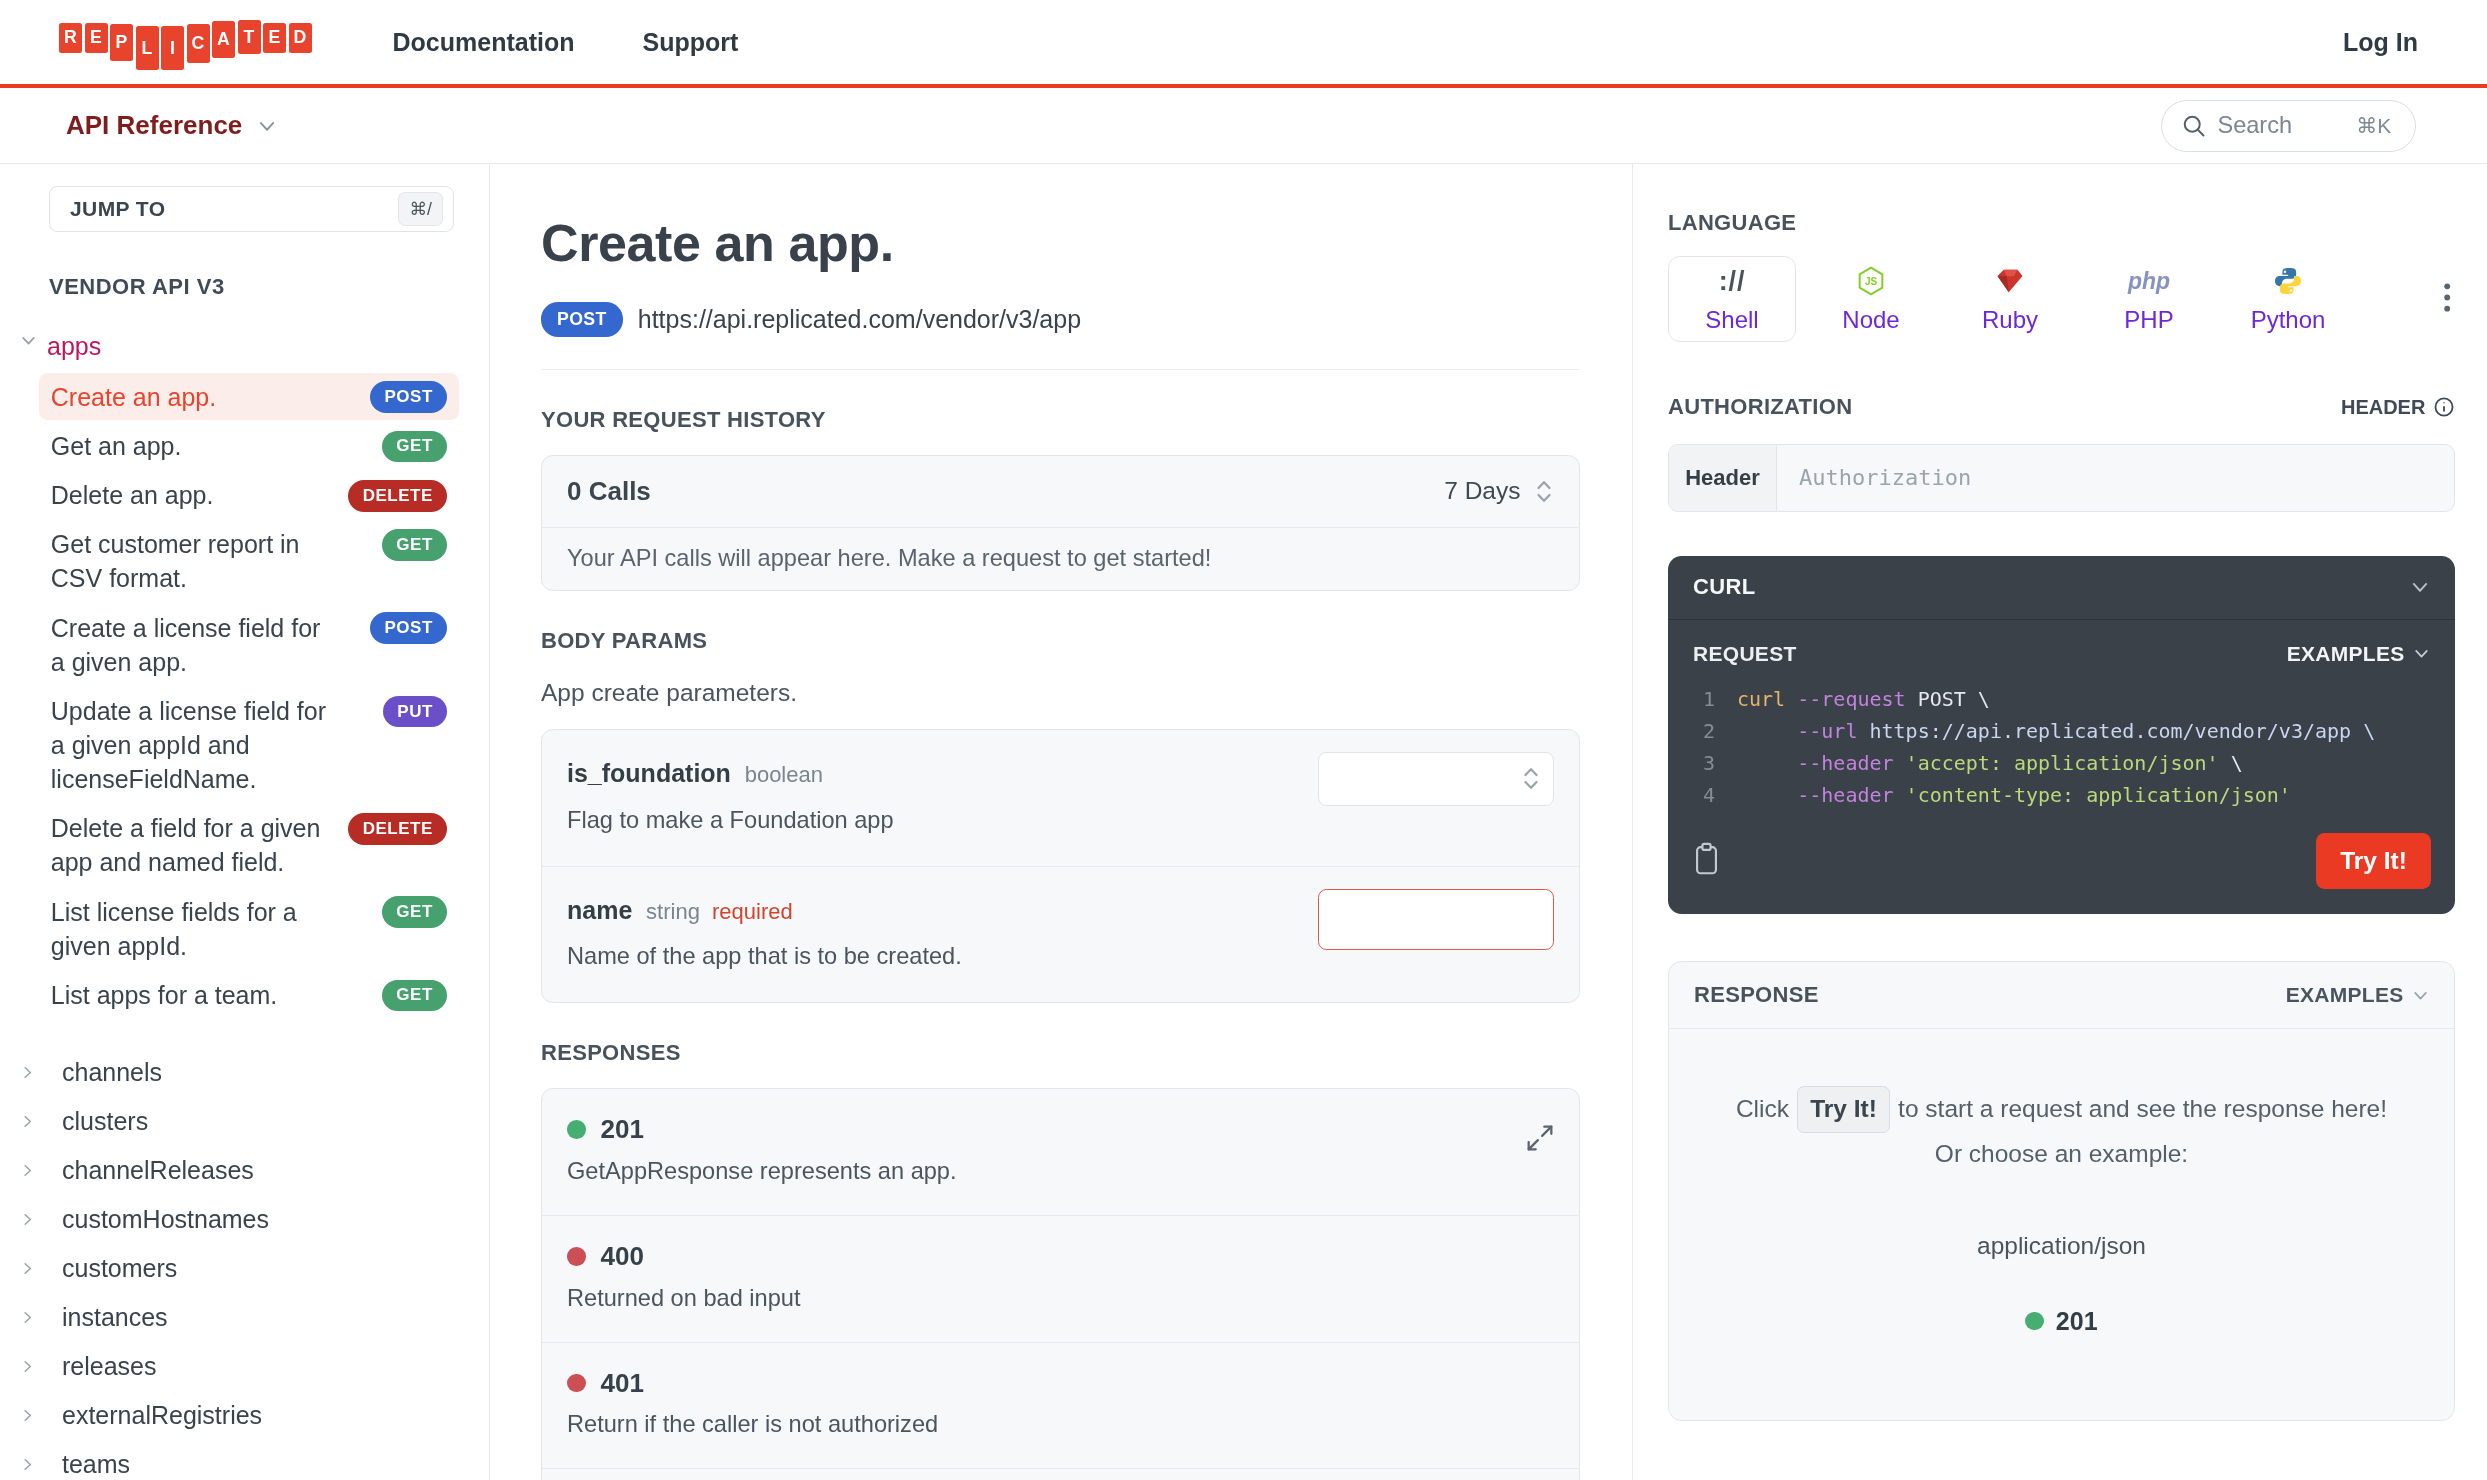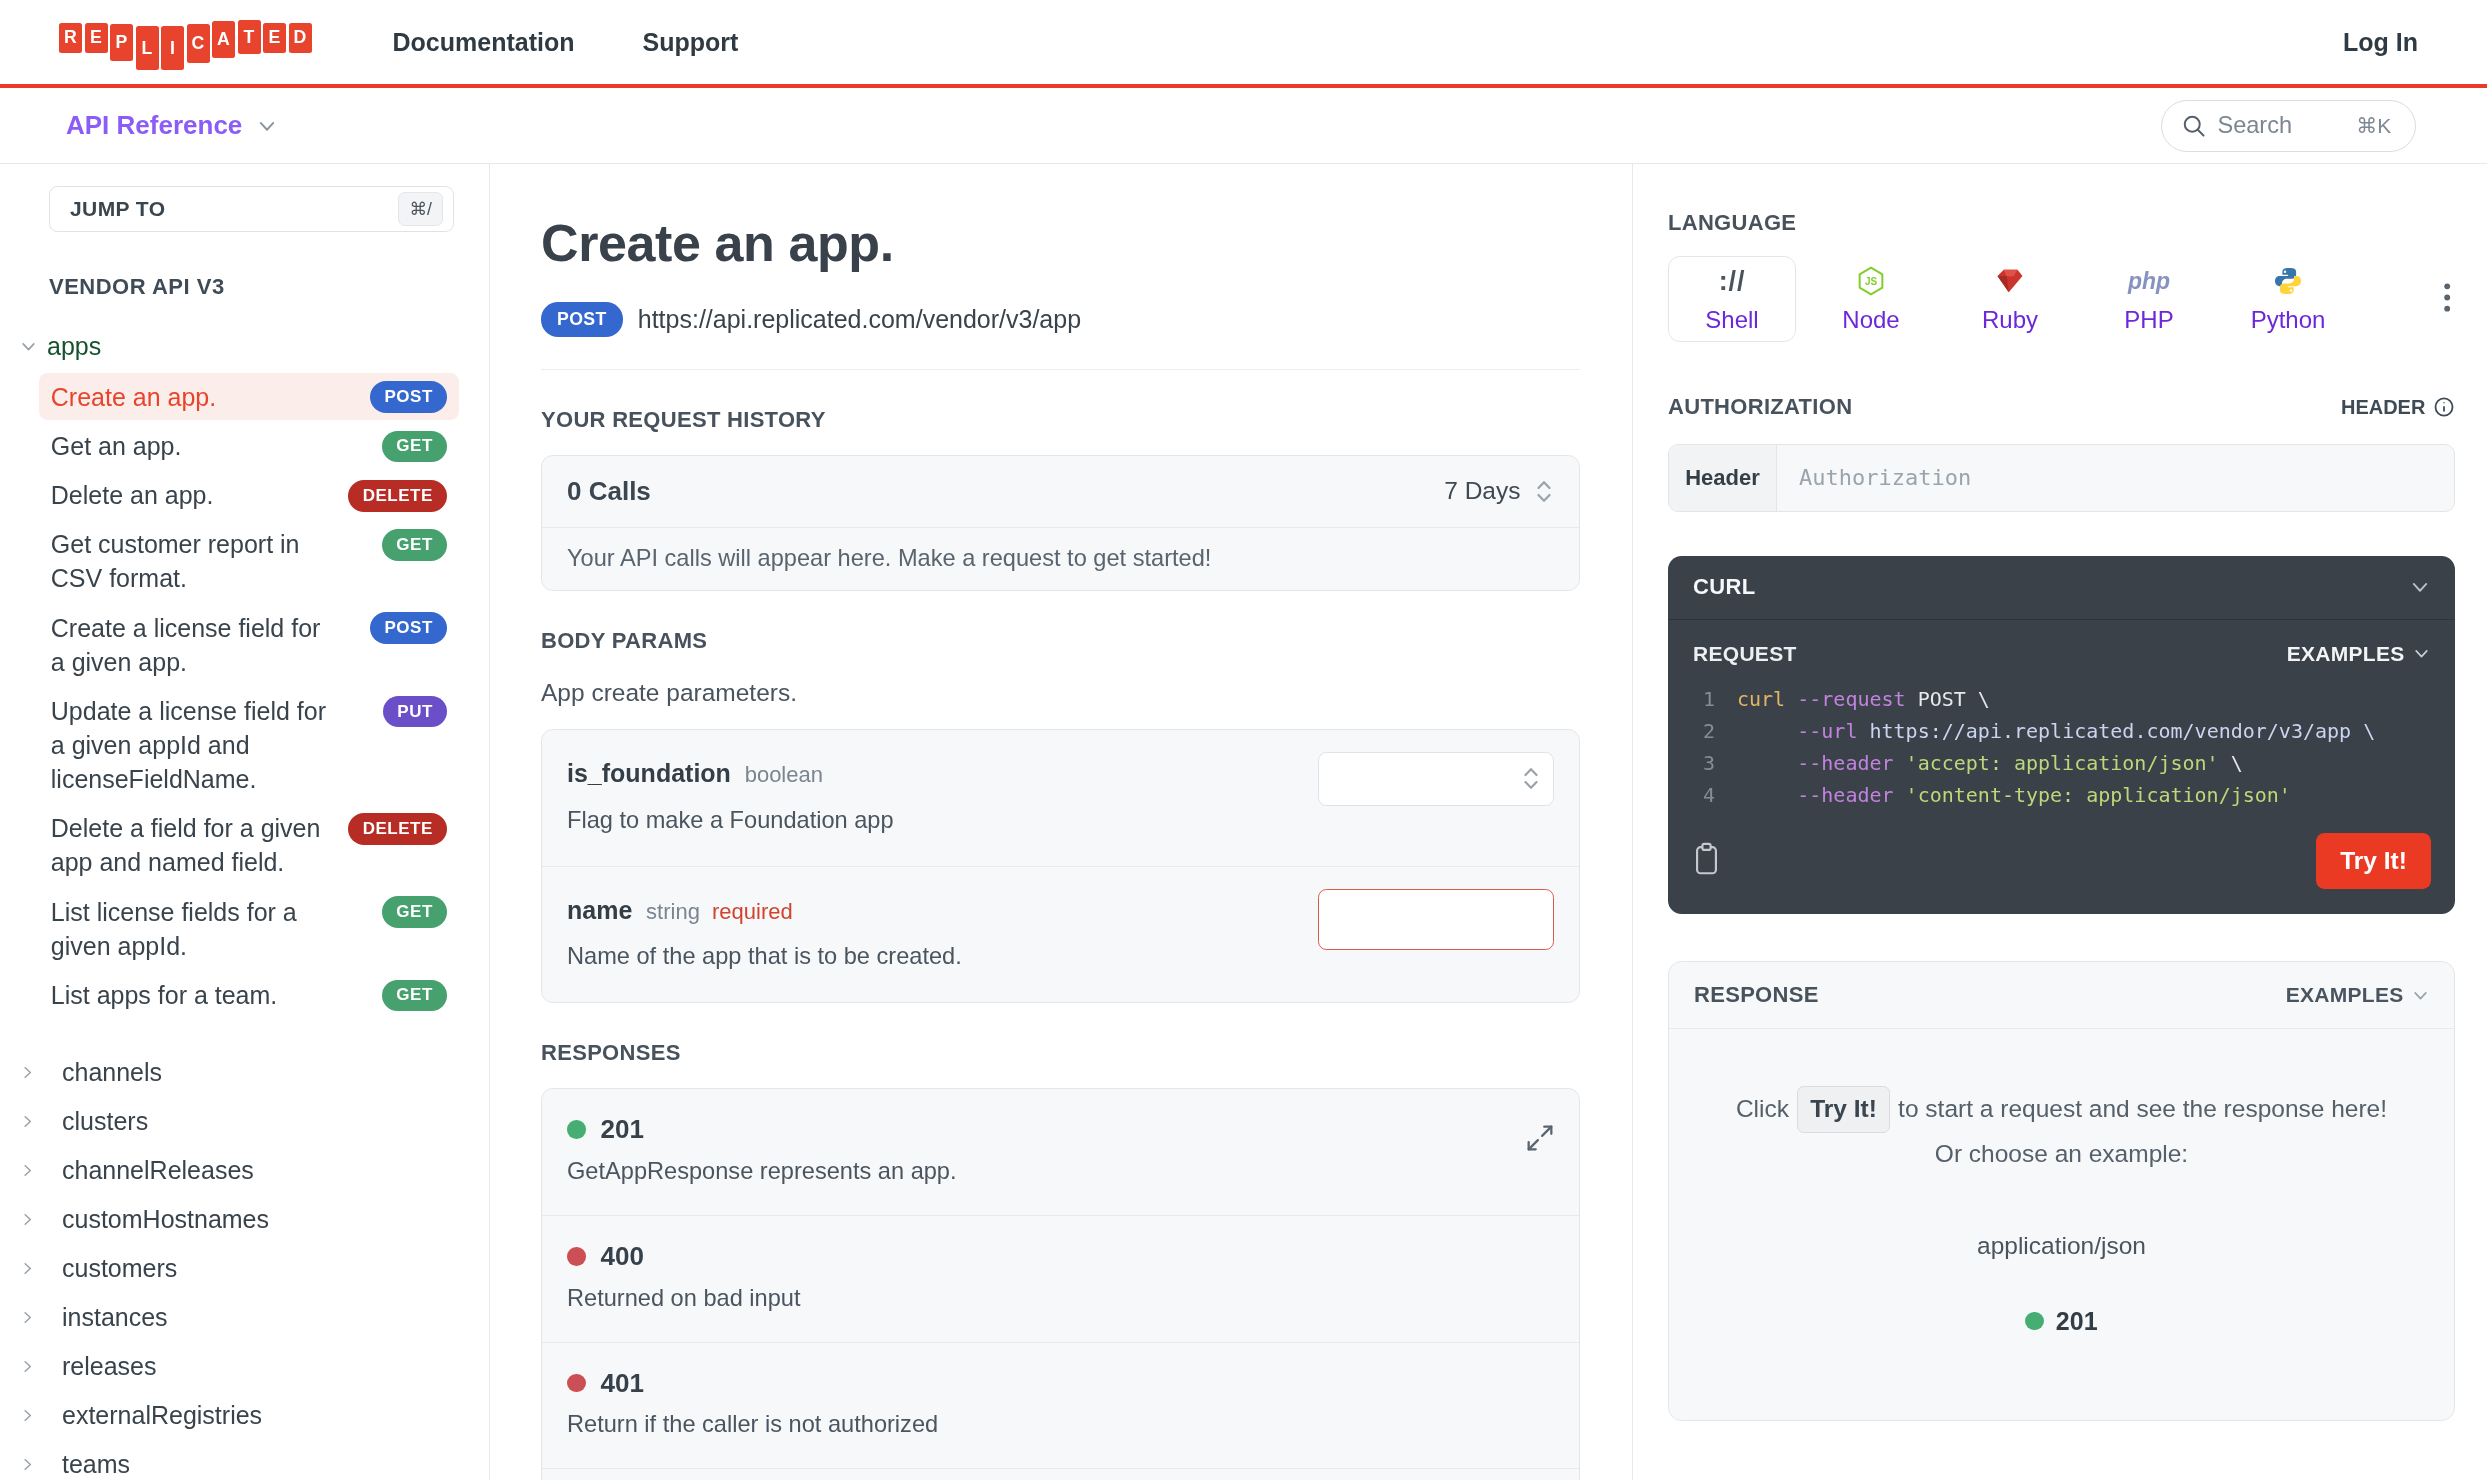--- a/index.html
+++ b/index.html
@@ -16,43 +16,43 @@
   .t0{height:30px;margin-top:10px}.t1{height:30px;margin-top:10px}.t2{height:37px;margin-top:11.8px}
   .t3{height:44px;margin-top:13.5px}.t4{height:44px;margin-top:13.5px}.t5{height:39px;margin-top:11.8px}
   .t6{height:37px;margin-top:8.4px}.t7{height:34px;margin-top:7.6px}.t8{height:30px;margin-top:10px}
   .t9{height:30px;margin-top:10px}
   .nav-link { font-size:25px; font-weight:700; color:#2F3A42; margin-right:68px; cursor:pointer; }
   .login { margin-left:auto; font-size:25px; font-weight:700; color:#2F3A42; cursor:pointer; }
 
   
   .subbar { height:76px; border-bottom:1.7px solid #E7EAEC; display:flex; align-items:center;
             padding:0 71px 0 66px; background:#fff; }
-  .apiref { display:flex; align-items:center; gap:15px; font-size:26px; font-weight:700; color:#8b5cf6; cursor:pointer; }
+  .apiref { display:flex; align-items:center; gap:15px; font-size:26px; font-weight:700; color:#7f1d1d; cursor:pointer; }
   .search { margin-left:auto; display:flex; align-items:center; gap:11.8px; border:1.7px solid #D9DEE3;
             border-radius:27px; height:52px; padding:0 18.6px; width:255px; }
   .search input { border:none; outline:none; font-size:23.6px; color:#3A444E; width:127px; background:transparent;
                   font-family:"Liberation Sans",sans-serif; }
   .search input::placeholder { color:#7C8693; }
   .kbd { color:#7E8894; font-size:21px; white-space:nowrap; }
 
   
   .bodyrow { display:flex; height:1317px; }
 
   
   .sidebar { width:490px; flex:none; border-right:1.7px solid #E7EAEC; padding-top:22px; overflow:hidden; }
   .jumpto { margin:0 35px 0 49px; height:46px; border:1.7px solid #DFE3E7; border-radius:8.4px;
             display:flex; align-items:center; justify-content:space-between; padding:0 10px 0 20px; background:#fff; }
   .jumpto input { border:0; outline:0; font-size:21px; font-weight:700; letter-spacing:0.4px; width:253px;
                   color:#3B454E; font-family:"Liberation Sans",sans-serif; }
   .jumpto input::placeholder { color:#3B454E; opacity:1; }
   .kbd-box { background:#F3F4F6; border:1.7px solid #E3E6EA; border-radius:6.8px; font-size:17.7px;
              color:#4A545E; padding:5.9px 10px; }
   .side-title { margin:42px 0 0 49px; font-size:22px; font-weight:700; color:#3F4B57; letter-spacing:0.5px; }
-  .group-open { margin:32px 0 11.8px 20px; display:flex; align-items:center; gap:10px;
-                font-size:25px; color:#14532d; cursor:pointer; }
+  .group-open { margin:32px 0 11.8px 20px; display:flex; align-items:flex-start; gap:10px;
+                font-size:25px; color:#be185d; cursor:pointer; }
   .ep { margin:0 30px 1.7px 39px; padding:6.8px 11.8px; display:flex; align-items:flex-start;
         justify-content:space-between; border-radius:8.4px; cursor:pointer; }
   .ep-label { font-size:25px; line-height:34px; color:#39434C; max-width:279px; }
   .ep.active { background:#FBEDE9; }
   .ep.active .ep-label { color:#E8432C; }
   .badge { flex:none; margin-top:1.7px; margin-left:10px; font-size:17px; font-weight:700; color:#fff;
            letter-spacing:0.5px; padding:5.9px 14.4px; border-radius:17px; }
   .badge.post{background:#3568CE}.badge.get{background:#47A16E}
   .badge.delete{background:#B72C25}.badge.put{background:#6B4FC9}
   .groups { margin-top:29px; }

